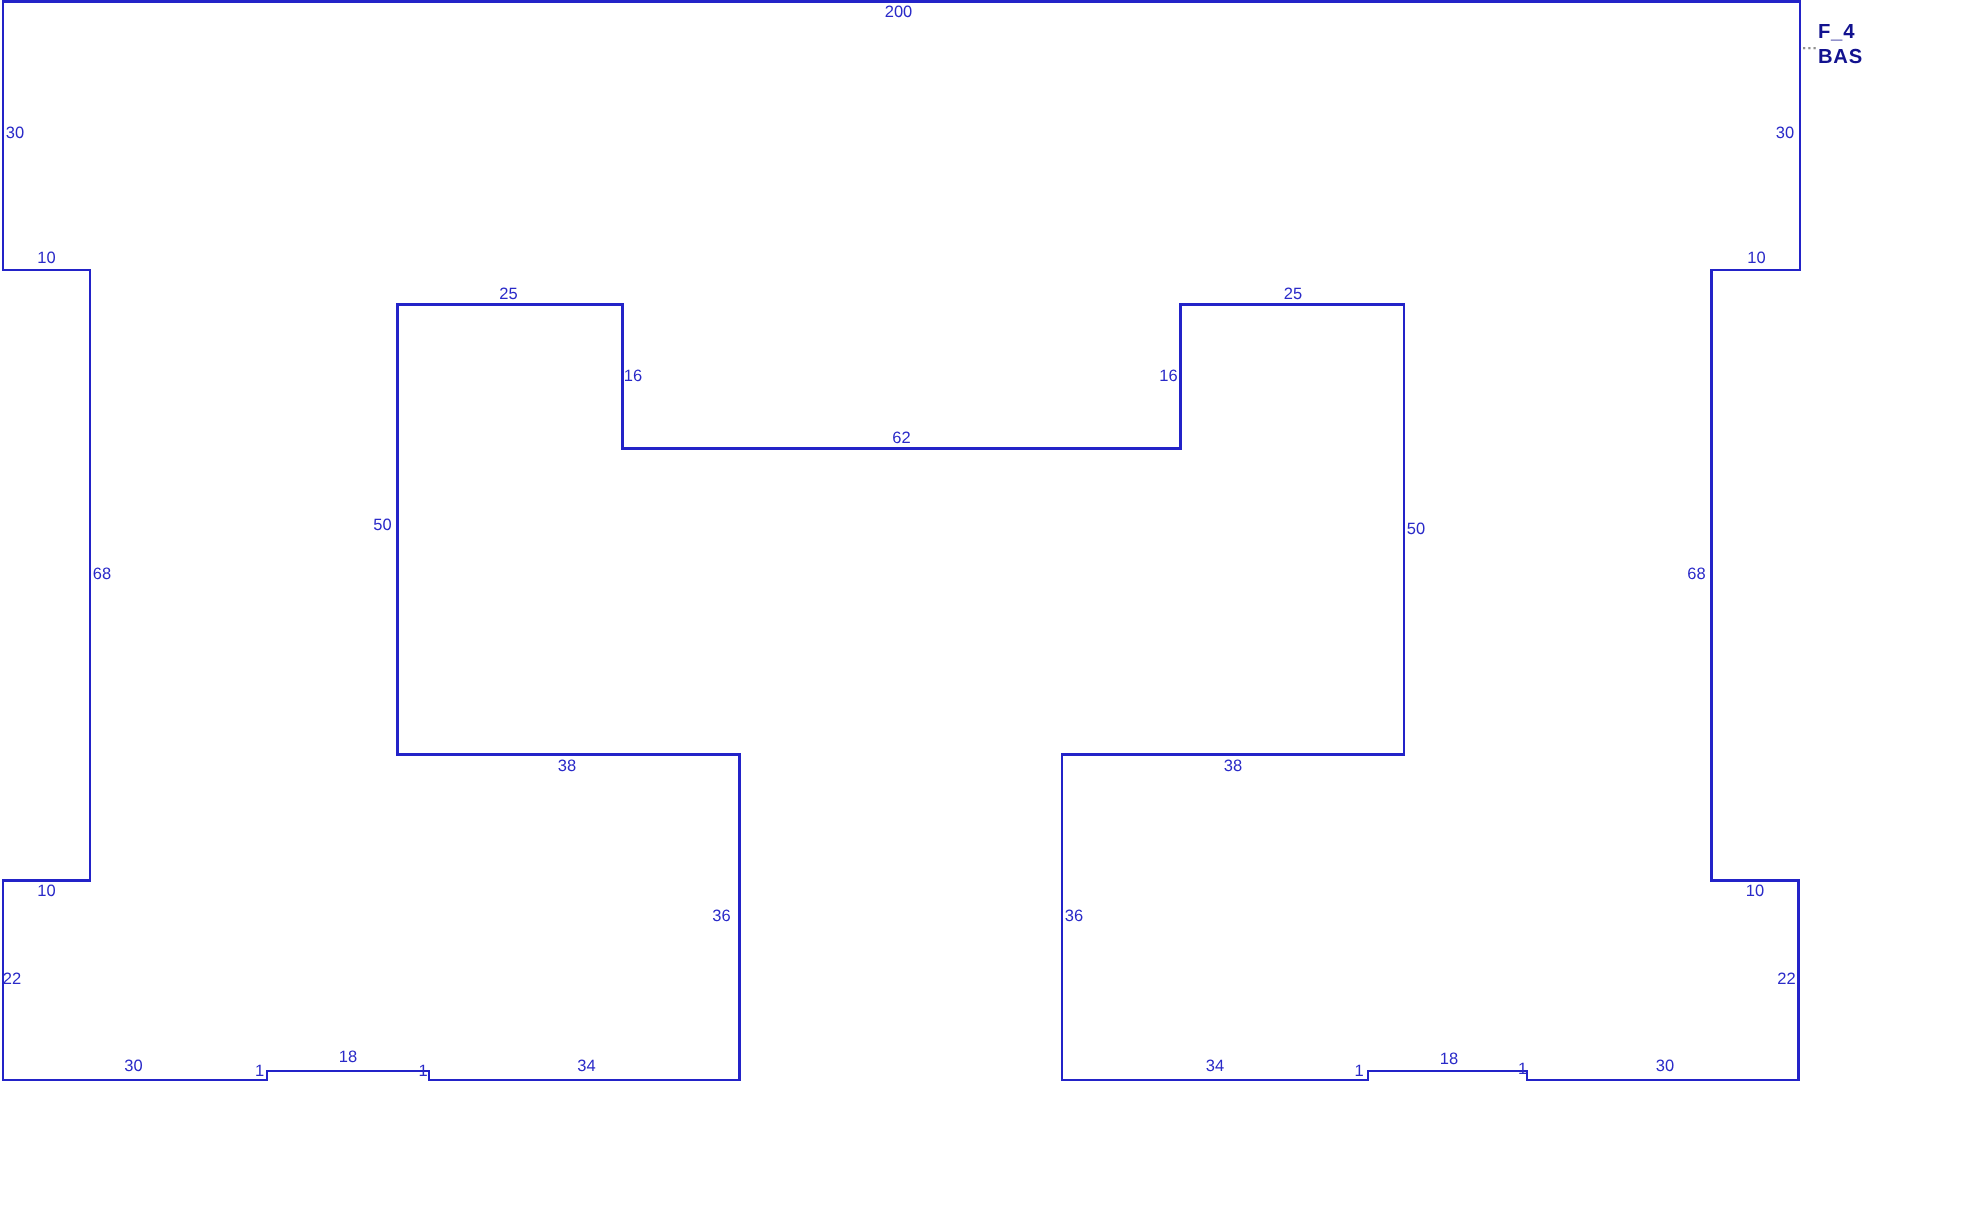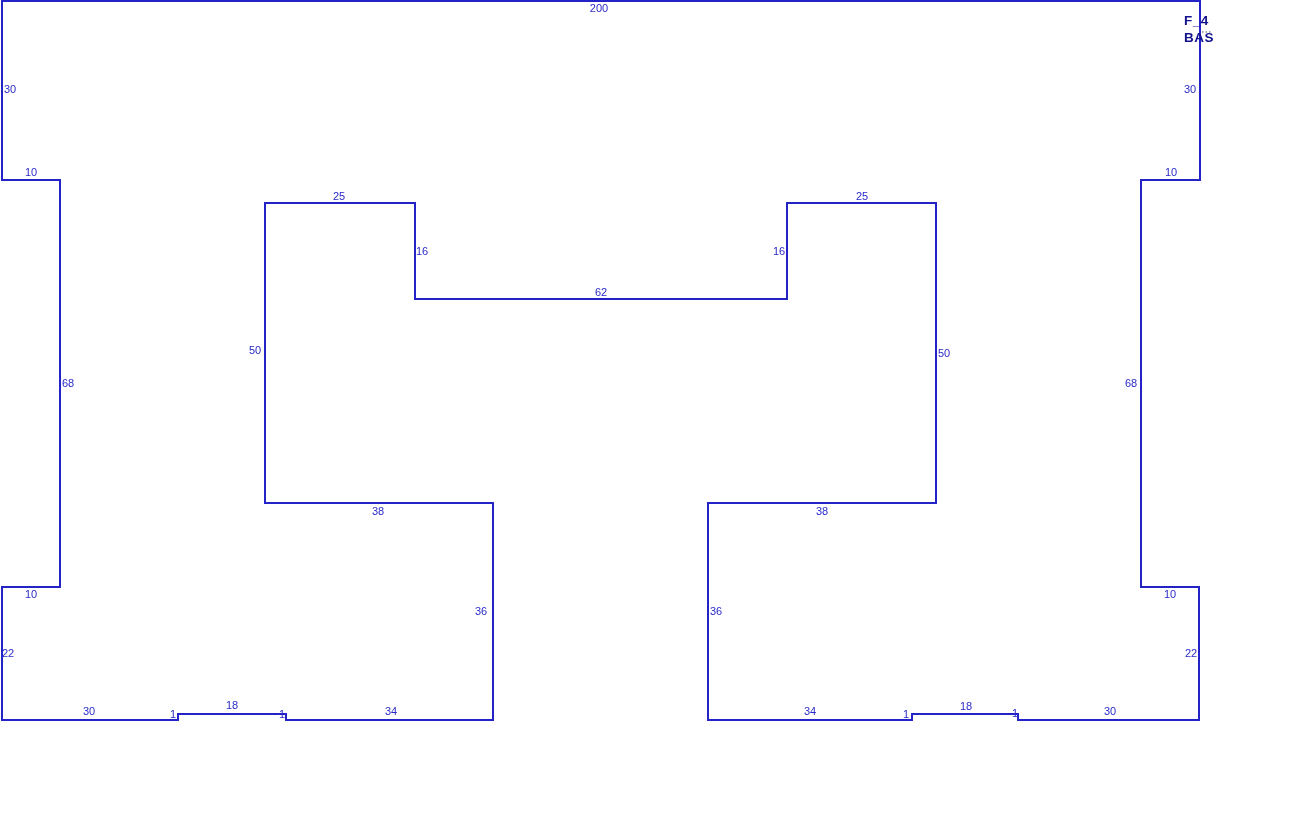--- a/index.html
+++ b/index.html
@@ -29,21 +29,21 @@
     stroke-linejoin: miter;
     shape-rendering: crispEdges;
   }
   #dim-labels text {
     font-family: "Liberation Sans", sans-serif;
     font-size: 11px;
     text-anchor: middle;
   }
   .part-label {
     position: absolute;
-    left: 1184px;
+    left: 1212px;
     top: 12px;
     font-size: 13.5px;
     font-weight: bold;
     line-height: 17px;
     letter-spacing: 0.5px;
     white-space: nowrap;
   }
 </style>
 </head>
 <body style="background: rgb(255, 255, 255);">

